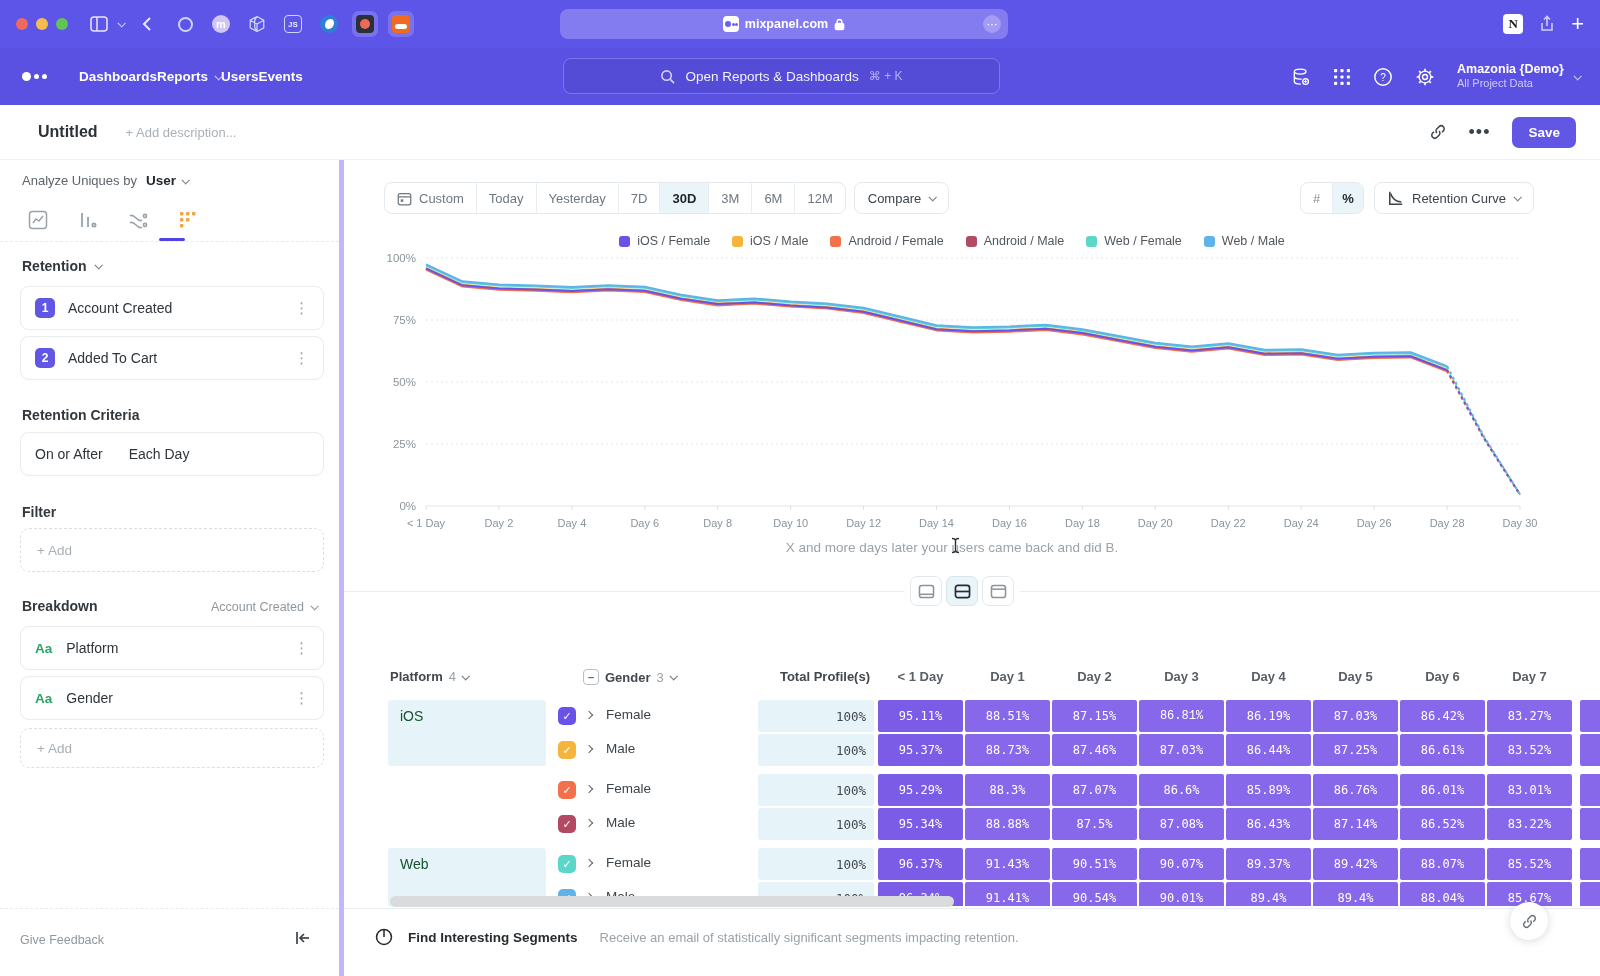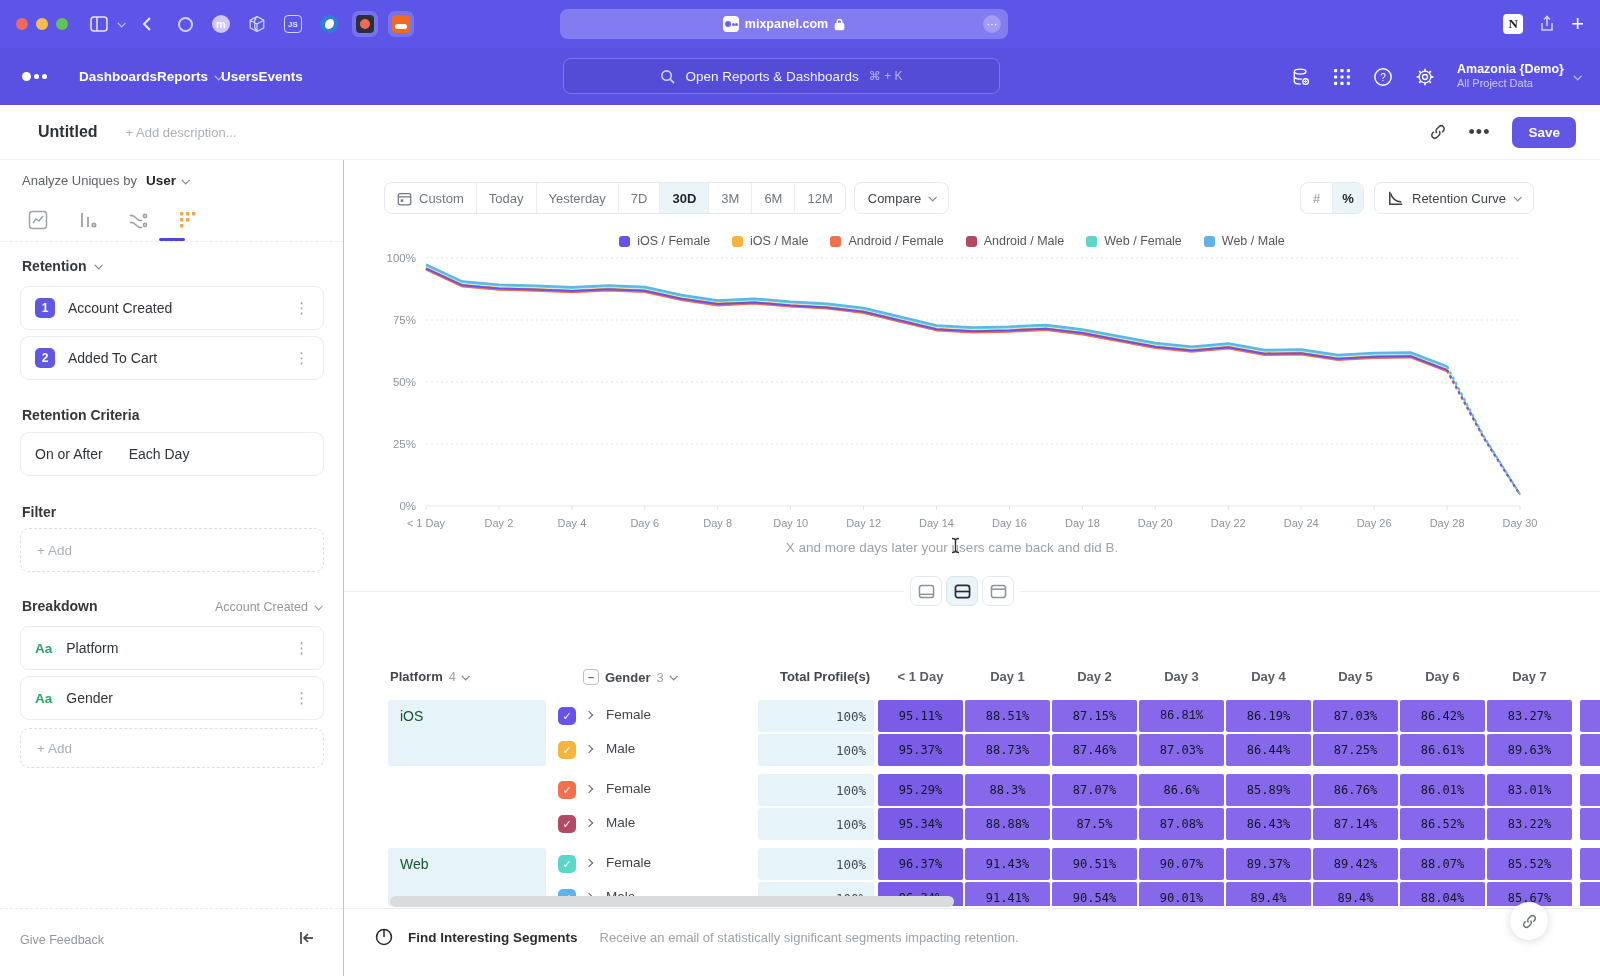--- a/index.html
+++ b/index.html
@@ -62,21 +62,21 @@
   .titlebar{height:55px;background:#fff;border-bottom:1px solid #edf1f5;display:flex;align-items:center;padding:0 24px;position:relative;}
   .doc-title{font-size:16px;font-weight:bold;color:#2c3136;margin-left:14px;}
   .doc-desc{font-size:13px;color:#a9b1b8;margin-left:28px;}
   .tb-right{position:absolute;right:24px;display:flex;align-items:center;gap:22px;}
   .icon-btn{color:#3c4348;display:flex;align-items:center;justify-content:center;cursor:pointer;}
   .more-dots{font-size:18px;color:#3c4348;letter-spacing:1px;}
   .save-btn{background:#6257e5;color:#fff;font-size:13.5px;font-weight:bold;border:none;border-radius:7px;padding:8px 16px;cursor:pointer;}
 
   
   .bodywrap{display:flex;height:816px;}
-  .sidebar{width:344px;position:relative;background:#fff;border-right:1px solid #c4b5fd;flex:none;}
+  .sidebar{width:344px;position:relative;background:#fff;border-right:5px solid #c4b5fd;flex:none;}
   .main{flex:1;position:relative;background:#fff;overflow:hidden;}
 
   
   .sb-analyze{position:absolute;left:22px;top:13px;font-size:13px;color:#5b636b;display:flex;align-items:center;gap:6px;}
   .sb-analyze b{color:#23282d;font-size:13.5px;margin-left:3px;}
   .sb-tabs{position:absolute;left:26px;top:48px;display:flex;gap:26px;align-items:center;}
   .sb-tab{width:24px;height:24px;display:flex;align-items:center;justify-content:center;cursor:pointer;color:#99a2aa;}
   .tab-underline{position:absolute;left:159px;top:78px;width:26px;height:3px;border-radius:2px;background:#4f44e0;}
   .sb-sep{position:absolute;left:0;right:0;top:81px;border-top:1px dashed #e2ecf2;}
   .sb-h{position:absolute;left:22px;font-size:14px;font-weight:bold;color:#32383d;display:flex;align-items:center;gap:8px;}
@@ -129,21 +129,21 @@
   .day-head{width:85px;margin-right:2px;text-align:center;font-size:13px;font-weight:bold;color:#595f66;}
   .table-body{position:absolute;left:0;top:540px;width:1256px;height:206px;overflow:hidden;}
   .group{position:relative;height:66px;margin-bottom:8px;}
   .plat-cell{position:absolute;left:44px;top:0;bottom:0;width:158px;background:#e6f3f8;border-radius:3px;padding:8px 12px;font-size:14px;color:#14532d;}
   .trow{position:absolute;left:0;right:0;height:32px;}
   .cbox{position:absolute;left:214px;top:7px;width:18px;height:18px;border-radius:5px;color:#fff;font-size:11px;display:flex;align-items:center;justify-content:center;cursor:pointer;}
   .row-chev{position:absolute;left:242px;top:12px;color:#5d646b;}
   .g-label{position:absolute;left:262px;top:7px;font-size:13.5px;color:#3d444a;}
   .total-cell{position:absolute;left:414px;top:0;width:116px;height:32px;background:#e6f3f8;border-radius:3px;display:flex;align-items:center;justify-content:flex-end;padding-right:8px;font-size:12.5px;color:#41474d;}
   .day-cells{position:absolute;left:534px;top:0;display:flex;}
-  .dcell{width:85px;height:32px;margin-right:2px;display:flex;align-items:center;justify-content:center;color:#0f172a;font-size:12px;border-radius:2px;}
+  .dcell{width:85px;height:32px;margin-right:2px;display:flex;align-items:center;justify-content:center;color:#ffffff;font-size:12px;border-radius:2px;}
   .sliver{position:absolute;left:1236px;top:0;width:20px;height:32px;border-radius:2px 0 0 2px;}
   .hscroll{position:absolute;left:46px;top:736px;width:564px;height:11px;border-radius:6px;background:#d9dbdd;}
 
   
   .main-footer{position:absolute;left:0;right:0;bottom:0;height:68px;background:#fff;border-top:1px solid #e9eef2;}
   .mf-inner{display:flex;align-items:center;gap:14px;padding:18px 0 0 30px;}
   .mf-title{font-size:13.5px;font-weight:bold;color:#272c30;}
   .mf-desc{font-size:13px;color:#9aa3aa;margin-left:8px;}
   .float-btn{position:absolute;left:1166px;top:742px;width:38px;height:38px;border-radius:50%;background:#fff;box-shadow:0 1px 8px rgba(40,45,60,.18);display:flex;align-items:center;justify-content:center;color:#676f76;cursor:pointer;}
 </style>
@@ -645,21 +645,21 @@
             <span class="g-label">Male</span>
             <div class="total-cell mono">100%</div>
             <div class="day-cells">
               <div class="dcell mono" style="background: rgb(123, 92, 230);">95.37%</div>
               <div class="dcell mono" style="background: rgb(135, 104, 234);">88.73%</div>
               <div class="dcell mono" style="background: rgb(135, 104, 234);">87.46%</div>
               <div class="dcell mono" style="background: rgb(135, 104, 234);">87.03%</div>
               <div class="dcell mono" style="background: rgb(135, 104, 234);">86.44%</div>
               <div class="dcell mono" style="background: rgb(135, 104, 234);">87.25%</div>
               <div class="dcell mono" style="background: rgb(135, 104, 234);">86.61%</div>
-              <div class="dcell mono" style="background: rgb(135, 104, 234);">89.63%</div>
+              <div class="dcell mono" style="background: rgb(135, 104, 234);">83.52%</div>
             </div>
             <div class="sliver" style="background: rgb(135, 104, 234);"></div>
           </div>
         </div>
         <div class="group">
           <div class="trow" style="top: 0px;">
             <span class="cbox" style="background: rgb(243, 112, 77);">✓</span>
             <span class="chev right row-chev"></span>
             <span class="g-label">Female</span>
             <div class="total-cell mono">100%</div>

